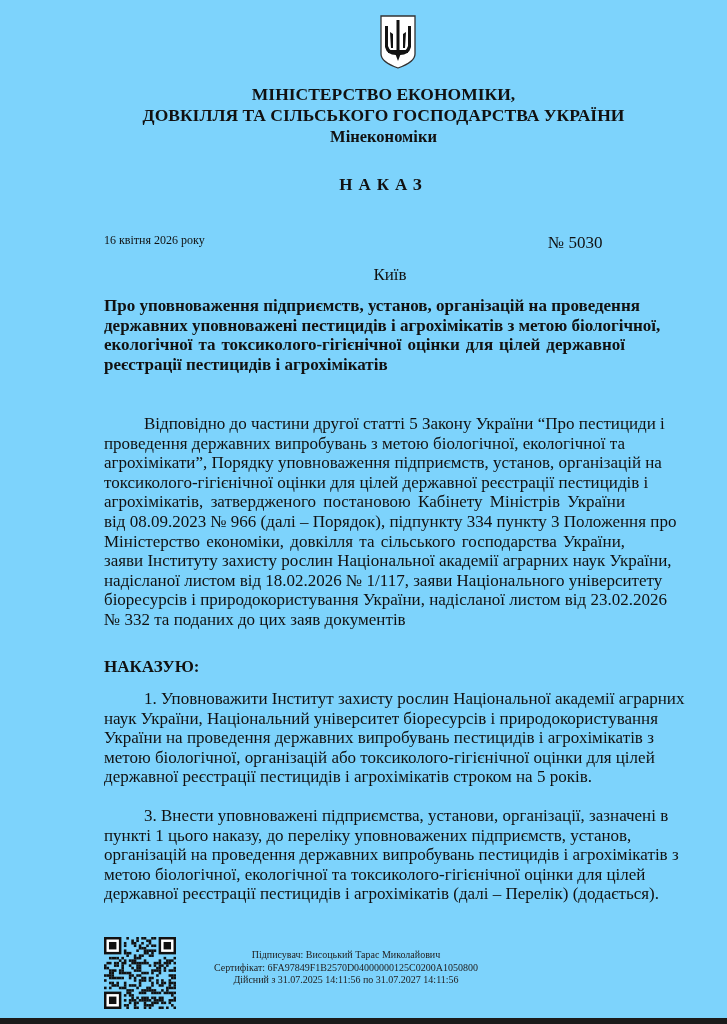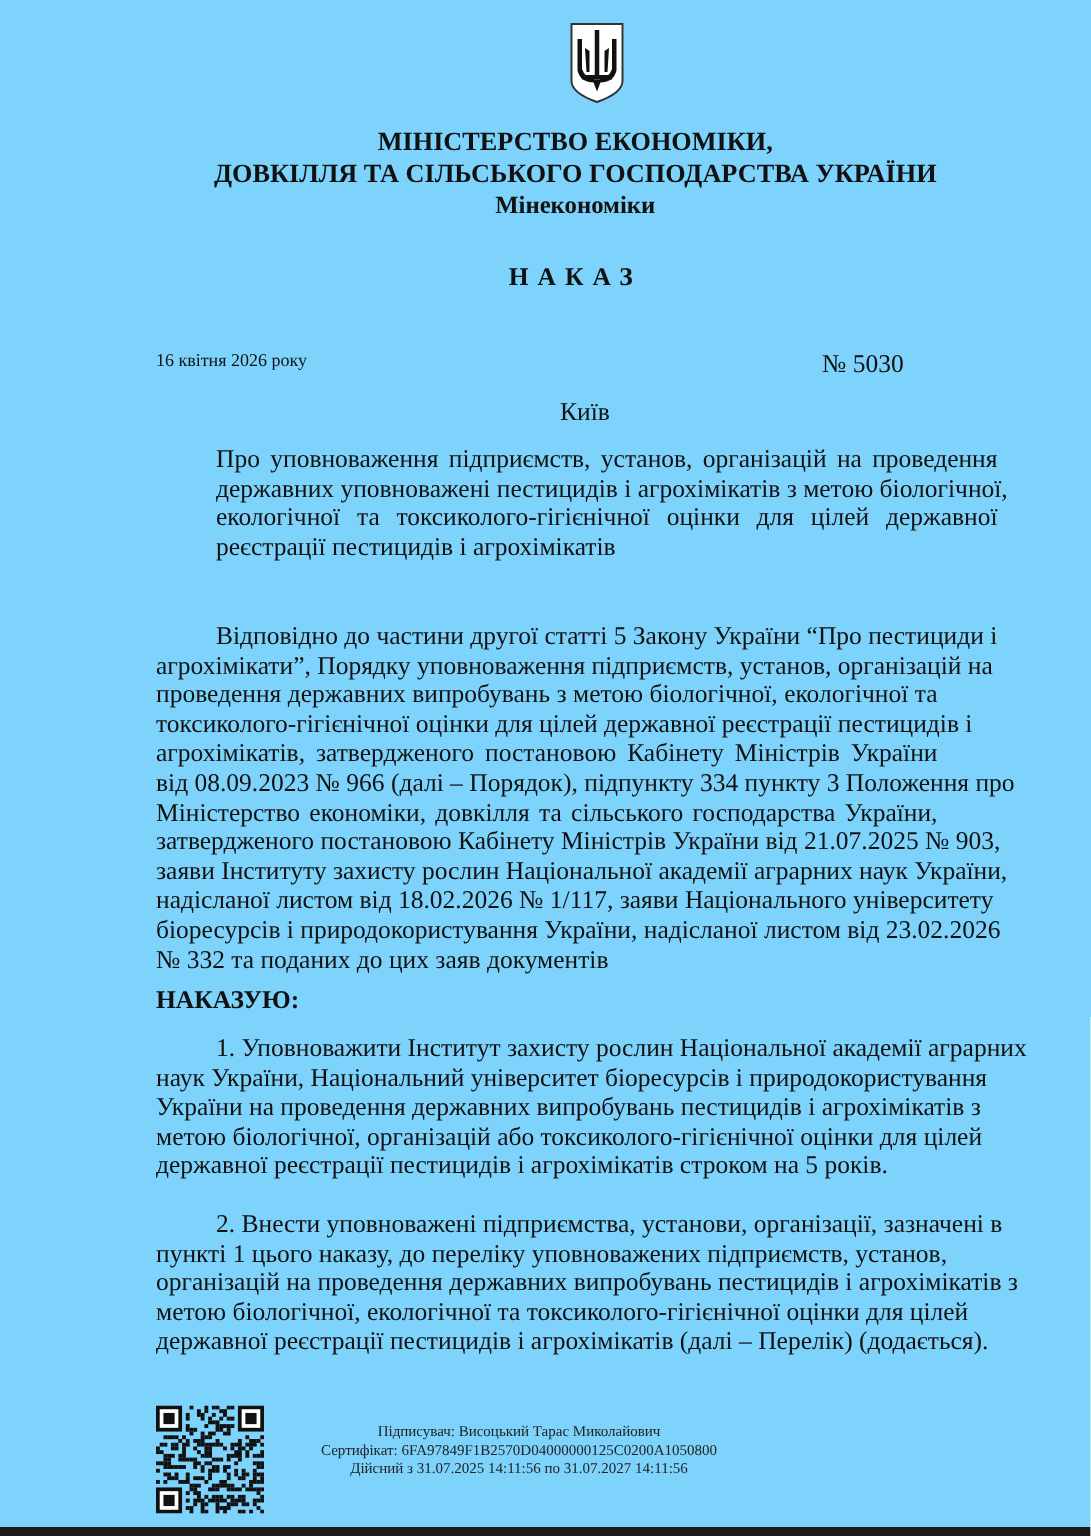--- a/index.html
+++ b/index.html
@@ -13,21 +13,21 @@
   .h2 { top: 105px; left: 20px; }
   .h3 { top: 126px; left: 20px; font-size: 16.5px; }
   .nakaz { position: absolute; top: 175px; left: 20px; width: 727px; text-align: center; font-weight: bold; font-size: 17px; letter-spacing: 6px; }
   .date { position: absolute; top: 233px; left: 104px; font-size: 12px; }
   .num { position: absolute; top: 233px; left: 548px; font-size: 17px; }
   .city { position: absolute; top: 265px; left: 0; width: 780px; text-align: center; font-size: 17px; }
   .lines { position: absolute; left: 104px; width: 521px; font-size: 17px; line-height: 19.6px; }
   .line { display: block; text-align: justify; text-align-last: justify; white-space: nowrap; height: 19.6px; }
   .line.last { text-align-last: left; }
   .line.indent { padding-left: 40px; }
-  .bold { font-weight: normal; margin-left: 40px; }
+  .bold { font-weight: bold; }
   .title-block { top: 296px; }
   .body-block { top: 414px; }
   .order-label { position: absolute; top: 657px; left: 104px; font-weight: bold; font-size: 17px; }
   .p1-block { top: 689px; }
   .p2-block { top: 806px; }
   .qr { position: absolute; left: 104px; top: 937px; width: 72px; height: 72px; }
   .sig { position: absolute; left: 214px; top: 949px; font-size: 10px; line-height: 12.5px; color: #222; }
   .sig div { white-space: nowrap; text-align: center; }
 </style>
 </head>
@@ -60,45 +60,44 @@
 
   <div class="lines bold title-block">
     <span class="line">Про уповноваження підприємств, установ, організацій на проведення</span>
     <span class="line">державних уповноважені пестицидів і агрохімікатів з метою біологічної,</span>
     <span class="line">екологічної та токсиколого-гігієнічної оцінки для цілей державної</span>
     <span class="line last">реєстрації пестицидів і агрохімікатів</span>
   </div>
 
   <div class="lines body-block">
     <span class="line indent">Відповідно до частини другої статті 5 Закону України “Про пестициди і</span>
+    <span class="line">проведення державних випробувань з метою біологічної, екологічної та</span>
     <span class="line">агрохімікати”, Порядку уповноваження підприємств, установ, організацій на</span>
-    <span class="line">проведення державних випробувань з метою біологічної, екологічної та</span>
     <span class="line">токсиколого-гігієнічної оцінки для цілей державної реєстрації пестицидів і</span>
     <span class="line">агрохімікатів, затвердженого постановою Кабінету Міністрів України</span>
     <span class="line">від 08.09.2023 № 966 (далі – Порядок), підпункту 334 пункту 3 Положення про</span>
     <span class="line">Міністерство економіки, довкілля та сільського господарства України,</span>
-    <span class="line">затвердженого постановою Кабінету Міністрів України від 21.07.2025 № 903,</span>
     <span class="line">заяви Інституту захисту рослин Національної академії аграрних наук України,</span>
     <span class="line">надісланої листом від 18.02.2026 № 1/117, заяви Національного університету</span>
     <span class="line">біоресурсів і природокористування України, надісланої листом від 23.02.2026</span>
     <span class="line last">№ 332 та поданих до цих заяв документів</span>
   </div>
 
   <div class="order-label">НАКАЗУЮ:</div>
 
   <div class="lines p1-block">
     <span class="line indent">1. Уповноважити Інститут захисту рослин Національної академії аграрних</span>
     <span class="line">наук України, Національний університет біоресурсів і природокористування</span>
     <span class="line">України на проведення державних випробувань пестицидів і агрохімікатів з</span>
     <span class="line">метою біологічної, організацій або токсиколого-гігієнічної оцінки для цілей</span>
     <span class="line last">державної реєстрації пестицидів і агрохімікатів строком на 5 років.</span>
   </div>
 
   <div class="lines p2-block">
-    <span class="line indent">2. Внести уповноважені підприємства, установи, організації, зазначені в</span>
+    <span class="line indent">3. Внести уповноважені підприємства, установи, організації, зазначені в</span>
     <span class="line">пункті 1 цього наказу, до переліку уповноважених підприємств, установ,</span>
     <span class="line">організацій на проведення державних випробувань пестицидів і агрохімікатів з</span>
     <span class="line">метою біологічної, екологічної та токсиколого-гігієнічної оцінки для цілей</span>
     <span class="line last">державної реєстрації пестицидів і агрохімікатів (далі – Перелік) (додається).</span>
   </div>
 
   <svg class="qr" viewBox="0 0 72 72" id="qr">
       <rect x="22.344827586206897" y="0" width="2.5827586206896553" height="2.5827586206896553" fill="#111"></rect>
       <rect x="32.275862068965516" y="0" width="2.5827586206896553" height="2.5827586206896553" fill="#111"></rect>
       <rect x="37.241379310344826" y="0" width="2.5827586206896553" height="2.5827586206896553" fill="#111"></rect>

